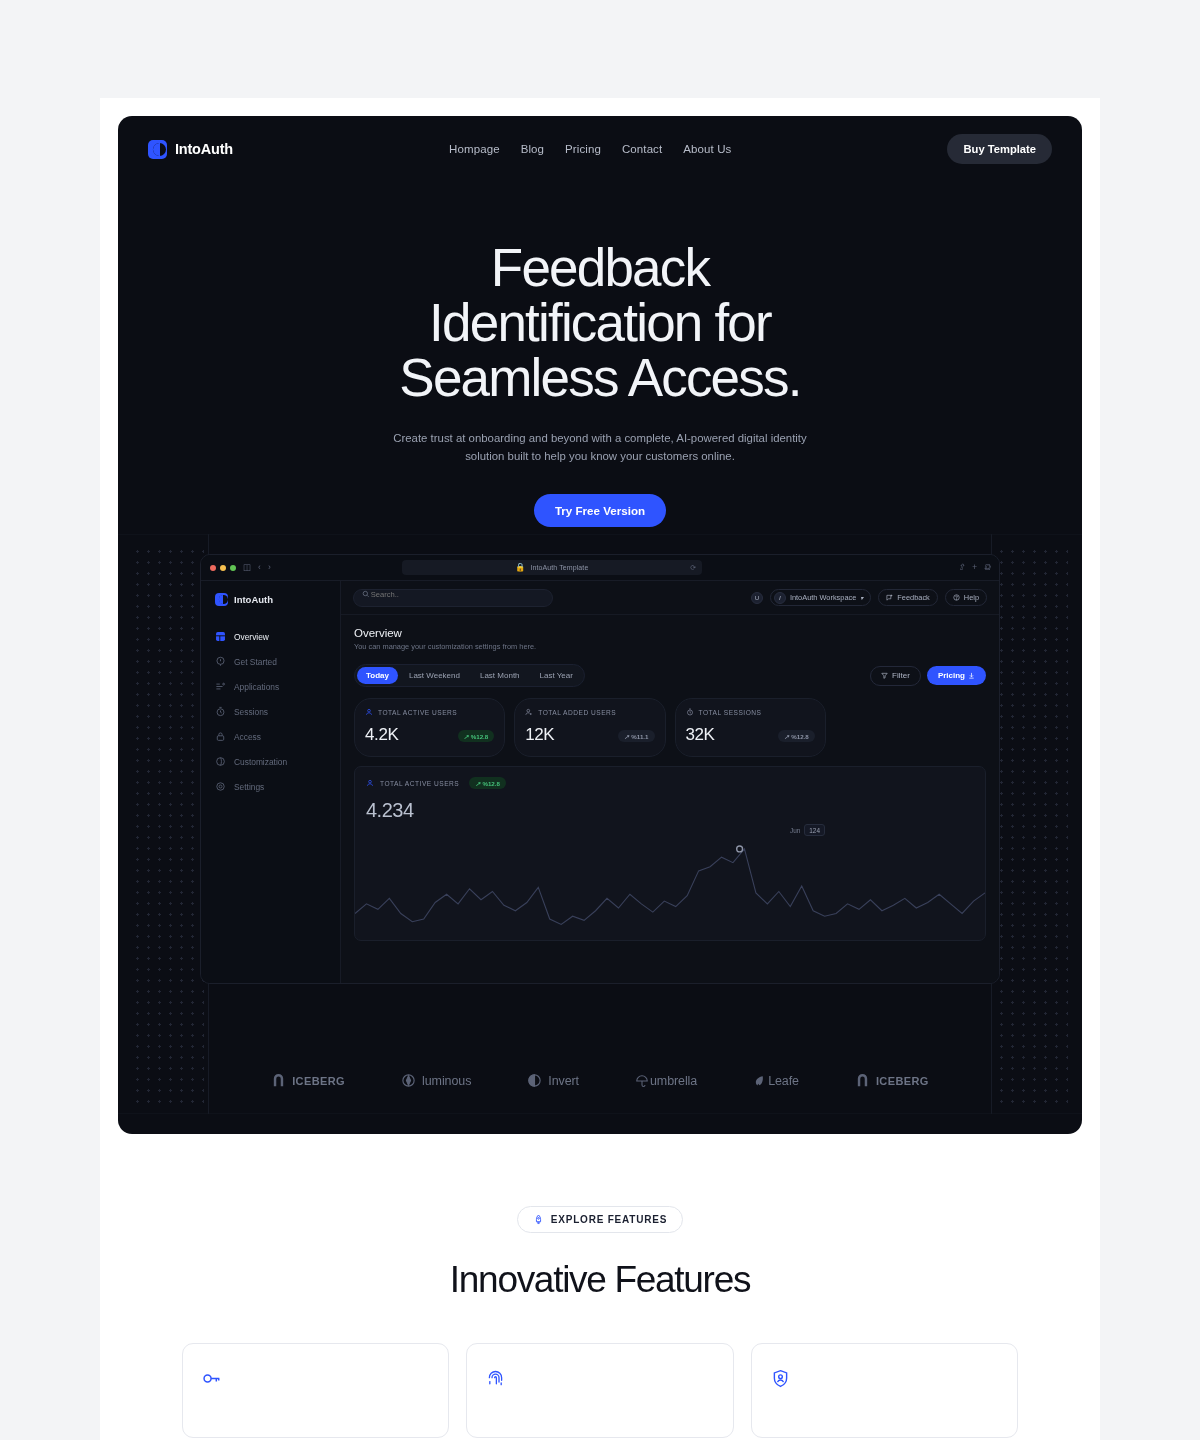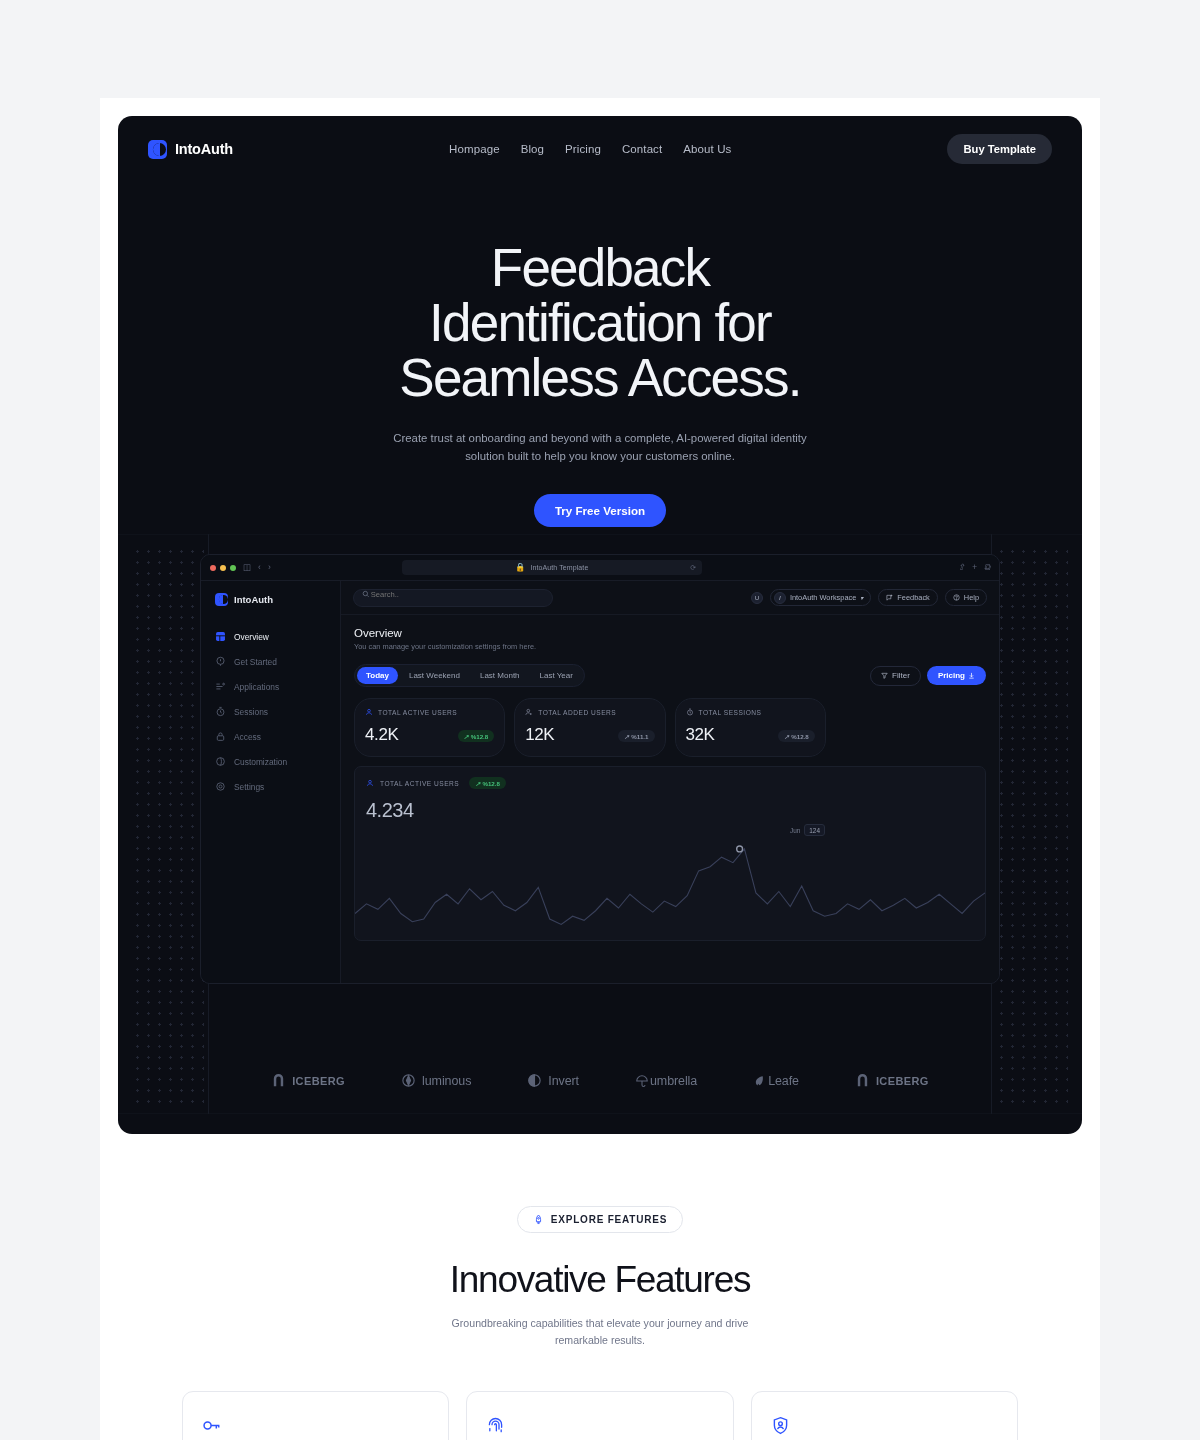--- a/index.html
+++ b/index.html
@@ -571,21 +571,20 @@
     <section class="features">
       <span class="chip">
         <svg width="11" height="11" viewBox="0 0 16 16" fill="none" stroke="#2f54ff" stroke-width="1.3">
           <path d="M8 1.5c2 1.8 3 4 3 6.3v3.4H5V7.8C5 5.5 6 3.3 8 1.5z"></path>
             <circle cx="8" cy="6.4" r="1.2"></circle>
             <path d="M6.4 12.6h3.2l-1.6 2z"></path>
         </svg>
         <span>EXPLORE FEATURES</span>
       </span>
       <h2 class="feat-title">Innovative Features</h2>
-      <p class="feat-sub">Groundbreaking capabilities that elevate your journey and drive remarkable results.</p>
 
       <div class="feat-grid">
         <div class="feat-card">
           <span class="feat-ic">
             <svg width="21" height="21" viewBox="0 0 24 24" fill="none" stroke="#2f54ff" stroke-width="1.7">
               <circle cx="7.5" cy="12" r="4"></circle>
                 <path d="M11.5 12H21M17.5 12v3.3M20.3 12v2.4"></path>
             </svg>
           </span>
 

